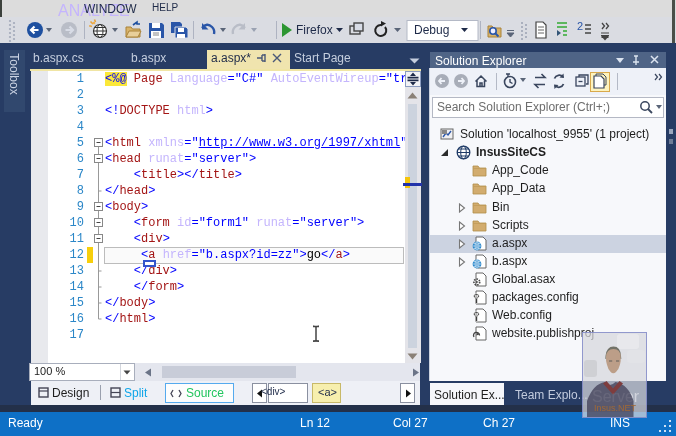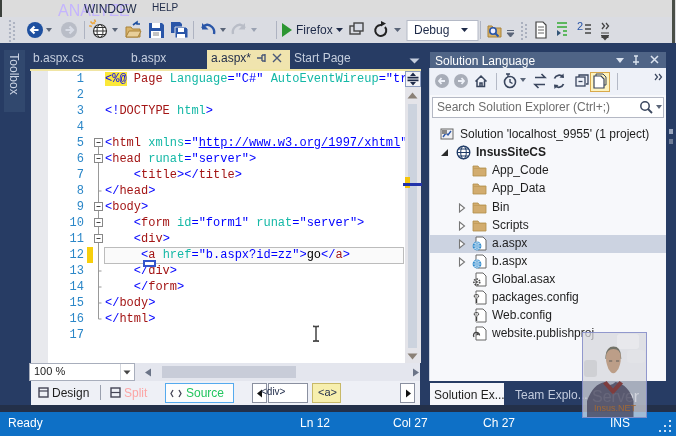--- a/index.html
+++ b/index.html
@@ -1,20 +1,20 @@
 <!DOCTYPE html>
 <html><head>
 <meta charset="utf-8">
 <style>
   * { margin:0; padding:0; box-sizing:border-box; }
   html,body { width:676px; height:436px; overflow:hidden; }
   body { font-family:"Liberation Sans",sans-serif; position:relative; background:#2a3f66; }
   .abs { position:absolute; }
   .code { font-family:"Liberation Mono",monospace; font-size:12px; line-height:16px; white-space:pre; }
-  .b { color:#0000ff; } .m { color:#a31515; } .r { color:#14b8a6;text-align:right; }
+  .b { color:#0000ff; } .m { color:#a31515; } .r { color:#c4b5fd;text-align:right; }
 </style>
 </head>
 <body>
 
 <div class="abs" style="left:0;top:0;width:676px;height:17px;background:#dcdcdc;"></div>
 <div class="abs" style="left:0;top:0;width:2px;height:43px;background:#3c413c;"></div>
 <div class="abs" style="left:11px;top:2px;font-size:16px;color:#c4b5fd;margin-left:47px;">ANALYZE</div>
 <div class="abs" style="left:84px;top:2px;font-size:12px;color:#1e2a48;">WINDOW</div>
 <div class="abs" style="left:152px;top:2px;font-size:10px;color:#1e2a48;">HELP</div>
 
@@ -246,41 +246,41 @@
 <svg class="abs" style="left:38px;top:387px;" width="11" height="11" viewBox="0 0 11 11">
   <rect x="1" y="1" width="9" height="9" fill="none" stroke="#445" stroke-width="1.4"></rect>
   <path d="M1 4 h9" stroke="#445" stroke-width="1.2"></path>
 </svg>
 <div class="abs" style="left:52px;top:386px;font-size:12px;color:#1e1e1e;">Design</div>
 <div class="abs" style="left:100px;top:385px;width:1px;height:15px;background:#9aa0ae;"></div>
 <svg class="abs" style="left:110px;top:387px;" width="11" height="11" viewBox="0 0 11 11">
   <rect x="1" y="1" width="9" height="9" fill="none" stroke="#445" stroke-width="1.4"></rect>
   <path d="M1 5.5 h9" stroke="#445" stroke-width="1.2"></path>
 </svg>
-<div class="abs" style="left:124px;top:386px;font-size:12px;color:#fca5a5;">Split</div>
+<div class="abs" style="left:124px;top:386px;font-size:12px;color:#0ea5e9;">Split</div>
 <div class="abs" style="left:165px;top:383px;width:69px;height:20px;background:#fdfdfd;border:1px solid #55aaee;"></div>
 <svg class="abs" style="left:170px;top:389px;" width="12" height="9" viewBox="0 0 12 9">
     <path d="M3 1 L1 4.5 L3 8 M9 1 l2 3.5 L9 8" stroke="#445" stroke-width="1.3" fill="none"></path>
   </svg>
 <div class="abs" style="left:186px;top:386px;font-size:12px;color:#22c55e;">Source</div>
 <div class="abs" style="left:252px;top:383px;width:15px;height:20px;background:#fff;border:1px solid #8a90a0;"></div>
 <svg class="abs" style="left:255px;top:389px;" width="9" height="9" viewBox="0 0 9 9">
     <path d="M7 0.5 l-5 4 l5 4 z" fill="#111"></path>
   </svg>
 <div class="abs" style="left:268px;top:383px;width:40px;height:20px;background:#fff;border:1px solid #8a90a0;"></div>
 <div class="abs" style="left:261px;top:386px;font-size:10px;color:#1e2a48;">&lt;div&gt;</div>
 <div class="abs" style="left:312px;top:383px;width:29px;height:20px;background:#f7efae;border:1px solid #c8b968;"></div>
 <div class="abs" style="left:318px;top:386px;font-size:11px;color:#1e2a48;">&lt;a&gt;</div>
 <div class="abs" style="left:400px;top:383px;width:15px;height:20px;background:#fff;border:1px solid #8a90a0;"></div>
 <svg class="abs" style="left:404px;top:389px;" width="9" height="9" viewBox="0 0 9 9">
     <path d="M2 0.5 l5 4 l-5 4 z" fill="#111"></path>
   </svg>
 
 <div class="abs" style="left:430px;top:52px;width:236px;height:16px;background:#4f6486;"></div>
-<div class="abs" style="left:435px;top:54px;font-size:12px;color:#fff;">Solution Language</div>
+<div class="abs" style="left:435px;top:54px;font-size:12px;color:#fff;">Solution Explorer</div>
 <svg class="abs" style="left:614px;top:55px;" width="50" height="11" viewBox="0 0 50 11">
   <path d="M2 3 l8 0 l-4 5 z" fill="#dce4f0"></path>
   <g stroke="#dce4f0" stroke-width="1.4" fill="none">
       <path d="M22 1 v6 M19 7 h6 M22 7 v3 M20 1 h4"></path>
     </g>
   <path d="M37 1 l7 7 M44 1 l-7 7" stroke="#dce4f0" stroke-width="1.5"></path>
 </svg>
 
 <div class="abs" style="left:428.5px;top:68px;width:1.5px;height:313px;background:#cdd3df;"></div>
 <div class="abs" style="left:430px;top:68px;width:236px;height:27px;background:#eef1f8;"></div>

